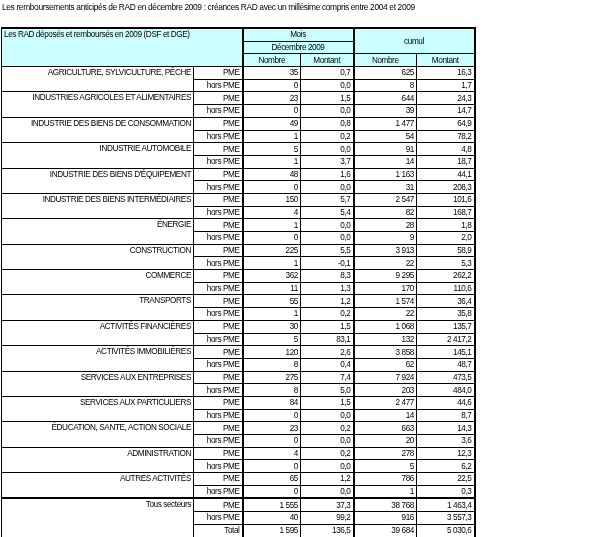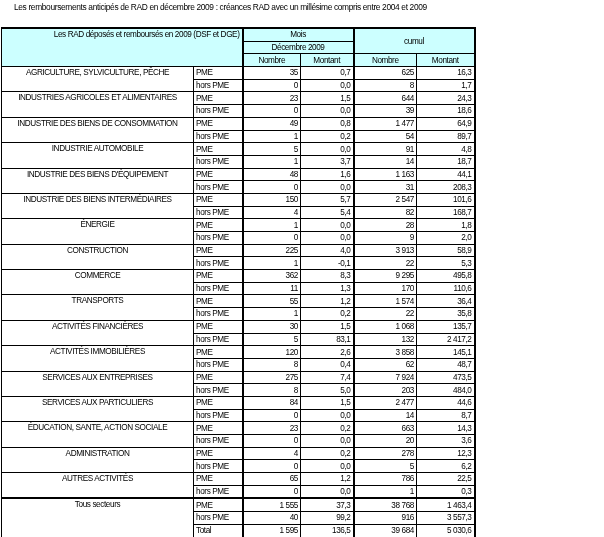--- a/index.html
+++ b/index.html
@@ -1,32 +1,32 @@
 <!DOCTYPE html>
 <html><head>
   <meta charset="utf-8">
   <style>
     html, body { margin: 0; padding: 0; background: #ffffff; }
     body { width: 604px; height: 537px; position: relative; overflow: hidden;
            font-family: "Liberation Sans", sans-serif; color: #000; }
-    .title { position: absolute; left: 14px; top: 2px; font-size: 8.4px; letter-spacing: -0.35px;
+    .title { position: absolute; left: 2px; top: 2px; font-size: 8.4px; letter-spacing: -0.35px;
              white-space: nowrap; }
     table.rad { position: absolute; left: 1px; top: 27px; border-collapse: collapse;
                 table-layout: fixed; font-size: 8.2px; letter-spacing: -0.4px; }
     table.rad td { border: 1px solid #000; padding: 0 2px; height: 11.7px; line-height: 11px;
                    white-space: nowrap; overflow: hidden; }
     .hdr { background: #ccffff; text-align: center; }
-    .sector { text-align: center; vertical-align: top; }
-    .type { text-align: left; }
+    .sector { text-align: right; vertical-align: top; }
+    .type { text-align: right; }
     .num { text-align: right; }
     .thickL { border-left: 2px solid #000 !important; }
     .thickT { border-top: 2px solid #000 !important; }
     .thickB { border-bottom: 2px solid #000 !important; }
     .thickR { border-right: 2px solid #000 !important; }
-    td.hdr-main { vertical-align: top; text-align: right; }
+    td.hdr-main { vertical-align: top; text-align: left; }
   </style>
 </head>
 <body>
 
 <div class="title">Les remboursements anticipés de RAD en décembre 2009 : créances RAD avec un millésime compris entre 2004 et 2009</div>
 
 <table class="rad">
   <colgroup>
     <col style="width:192px">
     <col style="width:49px">
@@ -73,36 +73,36 @@
         <td class="num thickL">23</td>
         <td class="num">1,5</td>
         <td class="num thickL">644</td>
         <td class="num thickR">24,3</td>
       </tr>
       <tr>
         <td class="type">hors PME</td>
         <td class="num thickL">0</td>
         <td class="num">0,0</td>
         <td class="num thickL">39</td>
-        <td class="num thickR">18,6</td>
+        <td class="num thickR">14,7</td>
       </tr>
       <tr>
         <td class="sector" rowspan="2">INDUSTRIE DES BIENS DE CONSOMMATION</td>
         <td class="type">PME</td>
         <td class="num thickL">49</td>
         <td class="num">0,8</td>
         <td class="num thickL">1 477</td>
         <td class="num thickR">64,9</td>
       </tr>
       <tr>
         <td class="type">hors PME</td>
         <td class="num thickL">1</td>
         <td class="num">0,2</td>
         <td class="num thickL">54</td>
-        <td class="num thickR">89,7</td>
+        <td class="num thickR">78,2</td>
       </tr>
       <tr>
         <td class="sector" rowspan="2">INDUSTRIE AUTOMOBILE</td>
         <td class="type">PME</td>
         <td class="num thickL">5</td>
         <td class="num">0,0</td>
         <td class="num thickL">91</td>
         <td class="num thickR">4,8</td>
       </tr>
       <tr>
@@ -154,38 +154,38 @@
         <td class="type">hors PME</td>
         <td class="num thickL">0</td>
         <td class="num">0,0</td>
         <td class="num thickL">9</td>
         <td class="num thickR">2,0</td>
       </tr>
       <tr>
         <td class="sector" rowspan="2">CONSTRUCTION</td>
         <td class="type">PME</td>
         <td class="num thickL">225</td>
-        <td class="num">4,0</td>
+        <td class="num">5,5</td>
         <td class="num thickL">3 913</td>
         <td class="num thickR">58,9</td>
       </tr>
       <tr>
         <td class="type">hors PME</td>
         <td class="num thickL">1</td>
         <td class="num">-0,1</td>
         <td class="num thickL">22</td>
         <td class="num thickR">5,3</td>
       </tr>
       <tr>
         <td class="sector" rowspan="2">COMMERCE</td>
         <td class="type">PME</td>
         <td class="num thickL">362</td>
         <td class="num">8,3</td>
         <td class="num thickL">9 295</td>
-        <td class="num thickR">495,8</td>
+        <td class="num thickR">262,2</td>
       </tr>
       <tr>
         <td class="type">hors PME</td>
         <td class="num thickL">11</td>
         <td class="num">1,3</td>
         <td class="num thickL">170</td>
         <td class="num thickR">110,6</td>
       </tr>
       <tr>
         <td class="sector" rowspan="2">TRANSPORTS</td>

